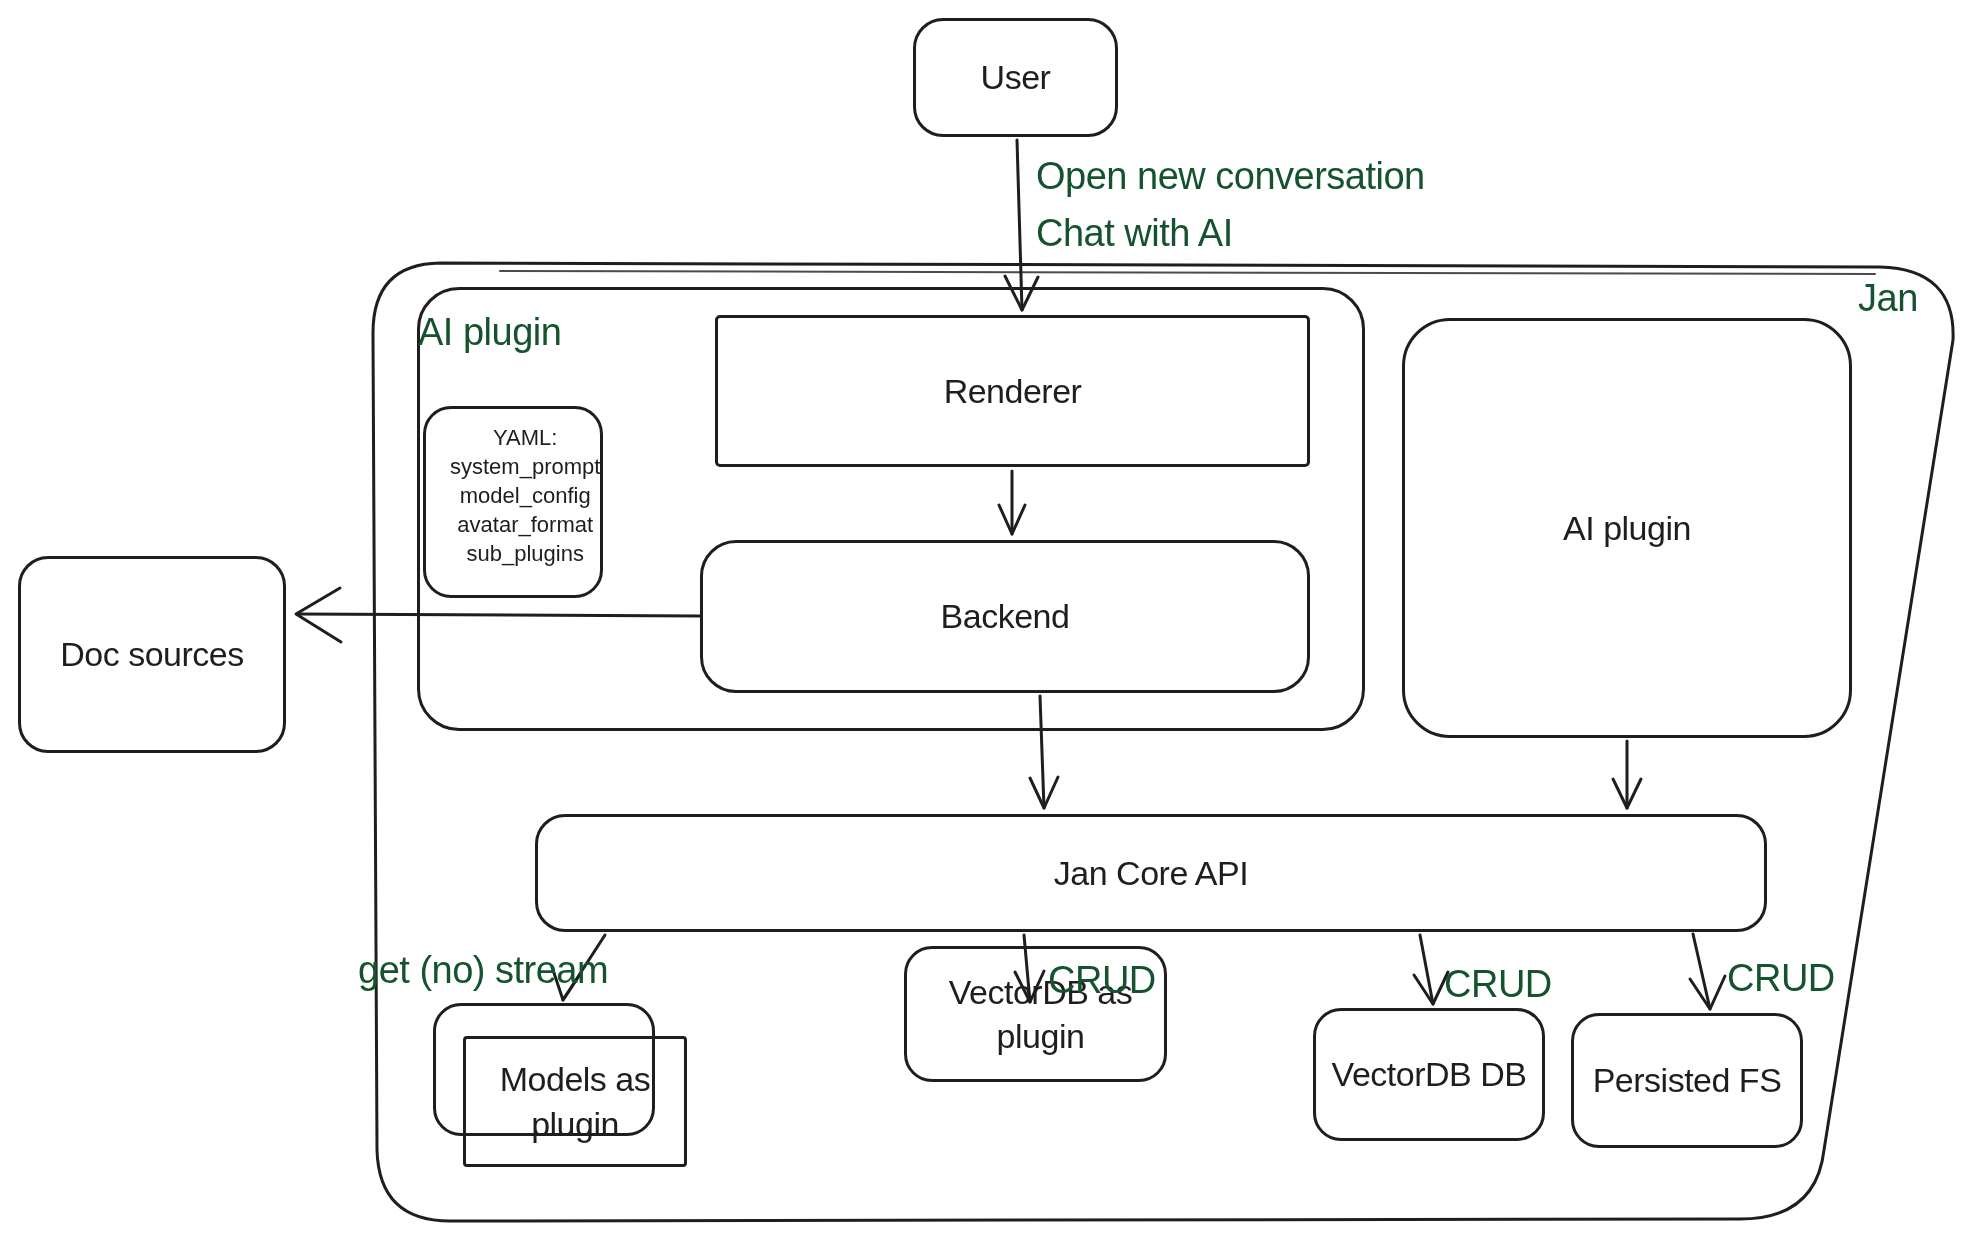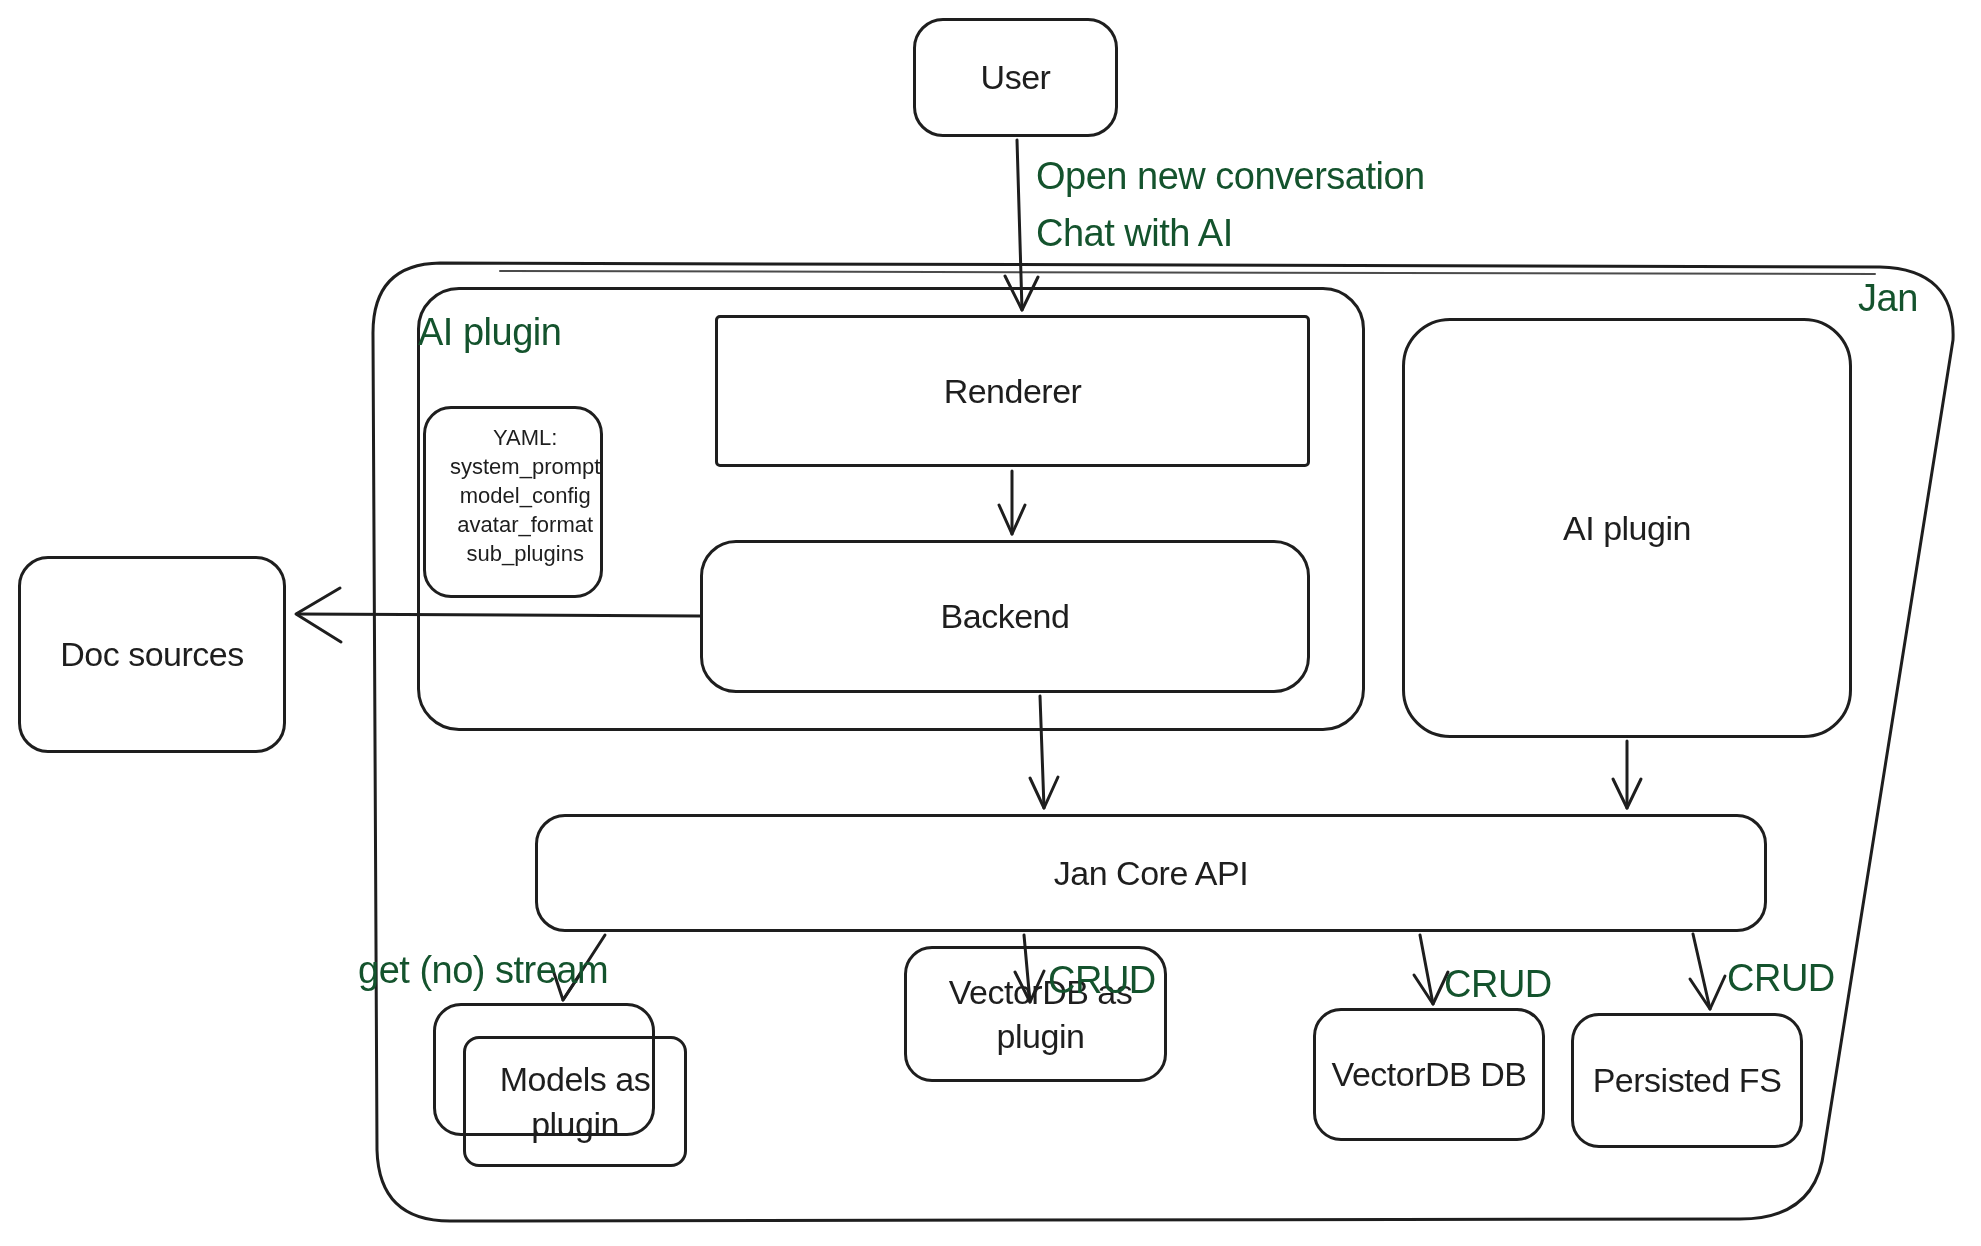--- a/index.html
+++ b/index.html
@@ -49,21 +49,21 @@
   
   .b-user{left:913px;top:18px;width:205px;height:119px;border-radius:30px;}
   .b-container-left{left:417px;top:287px;width:948px;height:444px;border-radius:42px;}
   .b-renderer{left:715px;top:315px;width:595px;height:152px;border-radius:5px;}
   .b-backend{left:700px;top:540px;width:610px;height:153px;border-radius:36px;}
   .b-yaml{left:423px;top:406px;width:180px;height:192px;border-radius:28px;}
   .b-right{left:1402px;top:318px;width:450px;height:420px;border-radius:48px;}
   .b-doc{left:18px;top:548px;width:268px;height:197px;border-radius:30px;margin-top:8px;}
   .b-core{left:535px;top:814px;width:1232px;height:118px;border-radius:30px;}
   .b-models-back{left:433px;top:1003px;width:222px;height:133px;border-radius:28px;}
-  .b-models-front{left:463px;top:1036px;width:224px;height:131px;border-radius:16px;}
+  .b-models-front{left:463px;top:1036px;width:224px;height:131px;border-radius:4px;}
   .b-vectordb{left:904px;top:946px;width:263px;height:136px;border-radius:28px;padding-left:10px;}
   .b-pdb{left:1313px;top:1008px;width:232px;height:133px;border-radius:28px;}
   .b-pfs{left:1571px;top:1013px;width:232px;height:135px;border-radius:28px;}
   
   .l-jan{left:1858px;top:270px;}
   .l-ai-left{left:418px;top:304px;}
   .l-userflow{left:1036px;top:148px;}
   .l-stream{left:358px;top:942px;}
   .l-crud-v{left:1048px;top:952px;}
   .l-crud-db{left:1444px;top:956px;}

